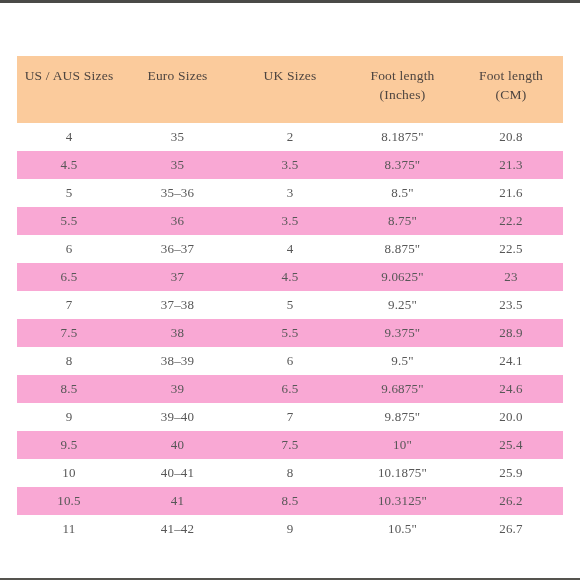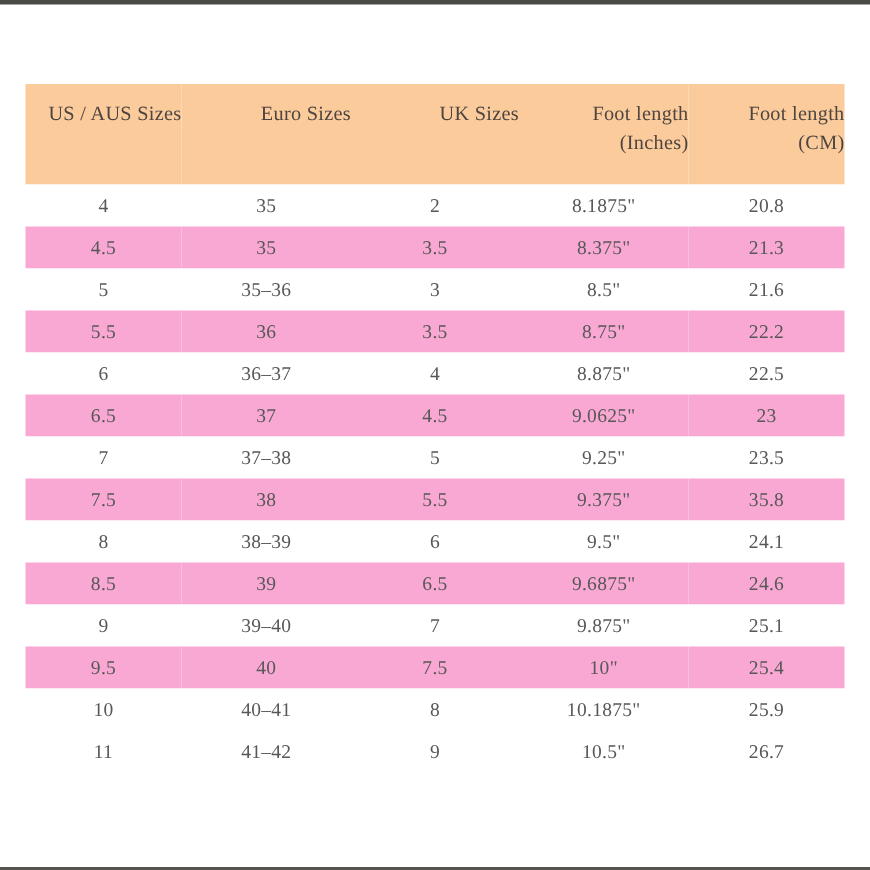--- a/index.html
+++ b/index.html
@@ -42,21 +42,20 @@
   }
   .size-table thead th {
     background: #fbcb9c;
     color: #4e4540;
     font-size: 13.5px;
     height: 57px;
     vertical-align: top;
     padding-top: 10px;
     line-height: 19px;
     letter-spacing: 0.2px;
-    text-align: right;
   }
   .hdr-line {
     display: block;
   }
   .size-table tbody td {
     height: 28px;
     font-size: 13px;
     color: #575757;
     letter-spacing: 0.2px;
     vertical-align: middle;
@@ -148,57 +147,64 @@
           <td class="col-euro">37–38</td>
           <td class="col-uk">5</td>
           <td class="col-inch">9.25"</td>
           <td class="col-cm">23.5</td>
         </tr>
         <tr class="row-even">
           <td class="col-us">7.5</td>
           <td class="col-euro">38</td>
           <td class="col-uk">5.5</td>
           <td class="col-inch">9.375"</td>
-          <td class="col-cm">35.8</td>
+          <td class="col-cm">28.9</td>
         </tr>
         <tr class="row-odd">
           <td class="col-us">8</td>
           <td class="col-euro">38–39</td>
           <td class="col-uk">6</td>
           <td class="col-inch">9.5"</td>
           <td class="col-cm">24.1</td>
         </tr>
         <tr class="row-even">
           <td class="col-us">8.5</td>
           <td class="col-euro">39</td>
           <td class="col-uk">6.5</td>
           <td class="col-inch">9.6875"</td>
           <td class="col-cm">24.6</td>
         </tr>
         <tr class="row-odd">
           <td class="col-us">9</td>
           <td class="col-euro">39–40</td>
           <td class="col-uk">7</td>
           <td class="col-inch">9.875"</td>
-          <td class="col-cm">25.1</td>
+          <td class="col-cm">20.0</td>
         </tr>
         <tr class="row-even">
           <td class="col-us">9.5</td>
           <td class="col-euro">40</td>
           <td class="col-uk">7.5</td>
           <td class="col-inch">10"</td>
           <td class="col-cm">25.4</td>
         </tr>
         <tr class="row-odd">
           <td class="col-us">10</td>
           <td class="col-euro">40–41</td>
           <td class="col-uk">8</td>
           <td class="col-inch">10.1875"</td>
           <td class="col-cm">25.9</td>
         </tr>
+        <tr class="row-even">
+          <td class="col-us">10.5</td>
+          <td class="col-euro">41</td>
+          <td class="col-uk">8.5</td>
+          <td class="col-inch">10.3125"</td>
+          <td class="col-cm">26.2</td>
+        </tr>
         <tr class="row-odd">
           <td class="col-us">11</td>
           <td class="col-euro">41–42</td>
           <td class="col-uk">9</td>
           <td class="col-inch">10.5"</td>
           <td class="col-cm">26.7</td>
         </tr>
       </tbody>
   </table>
 

